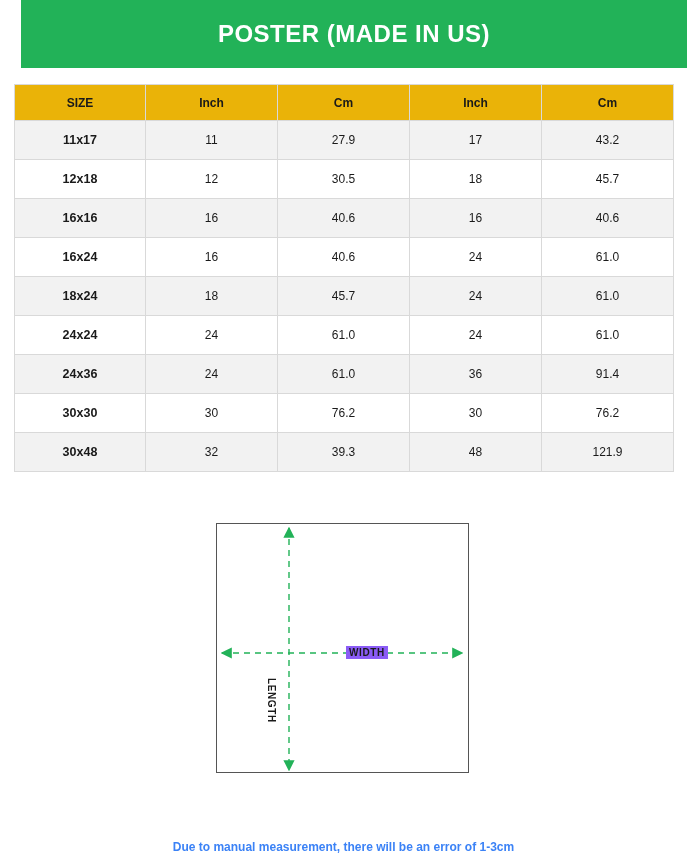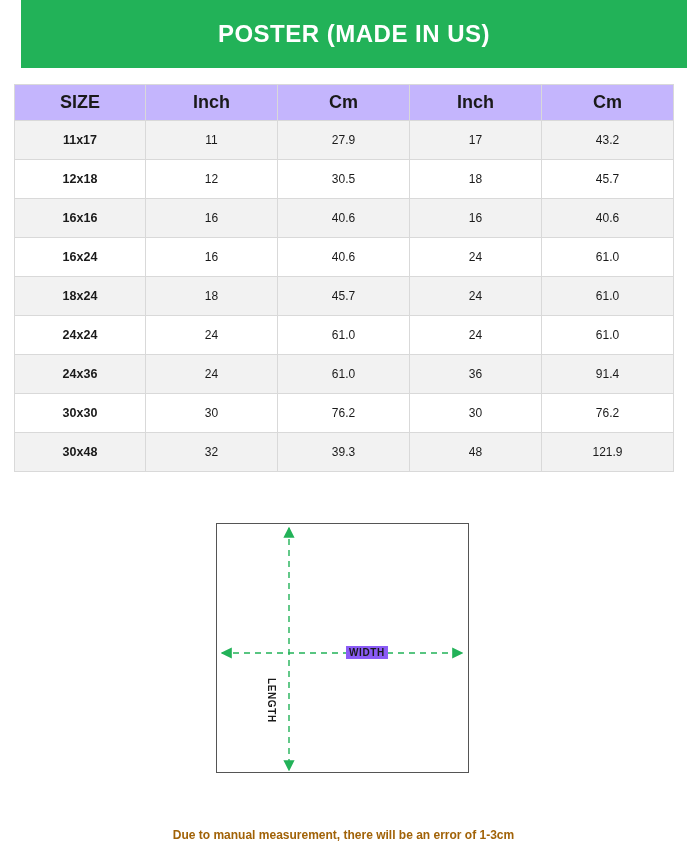--- a/index.html
+++ b/index.html
@@ -45,22 +45,22 @@
   table.size-table td {
     border: 1px solid #d9d9d9;
     text-align: center;
     font-size: 12px;
     color: #1a1a1a;
     height: 39px;
     padding: 0;
   }
   table.size-table thead th {
     font-weight: bold;
-    font-size: 18px;
-    background: #c4b5fd;
+    font-size: 12px;
+    background: #eab308;
     height: 36px;
   }
   table.size-table col.c0 { width: 131px; }
   table.size-table col.c1 { width: 132px; }
   table.size-table col.c2 { width: 132px; }
   table.size-table col.c3 { width: 132px; }
   table.size-table col.c4 { width: 132px; }
   table.size-table tbody td.sizecell {
     font-weight: bold;
     font-size: 12.5px;
@@ -111,23 +111,23 @@
     left: 265px;
     top: 155px;
     writing-mode: vertical-rl;
     text-orientation: mixed;
     background: #ffffff;
     padding: 3px 1px;
   }
 
   
   .footer-note {
-    margin-top: 8px;
+    margin-top: 20px;
     text-align: center;
-    color: #a16207;
+    color: #3b82f6;
     font-size: 12px;
     font-weight: bold;
   }
 </style>
 </head>
 <body>
 
 <div class="header">
   <div class="header-title">POSTER (MADE IN US)</div>
 </div>

